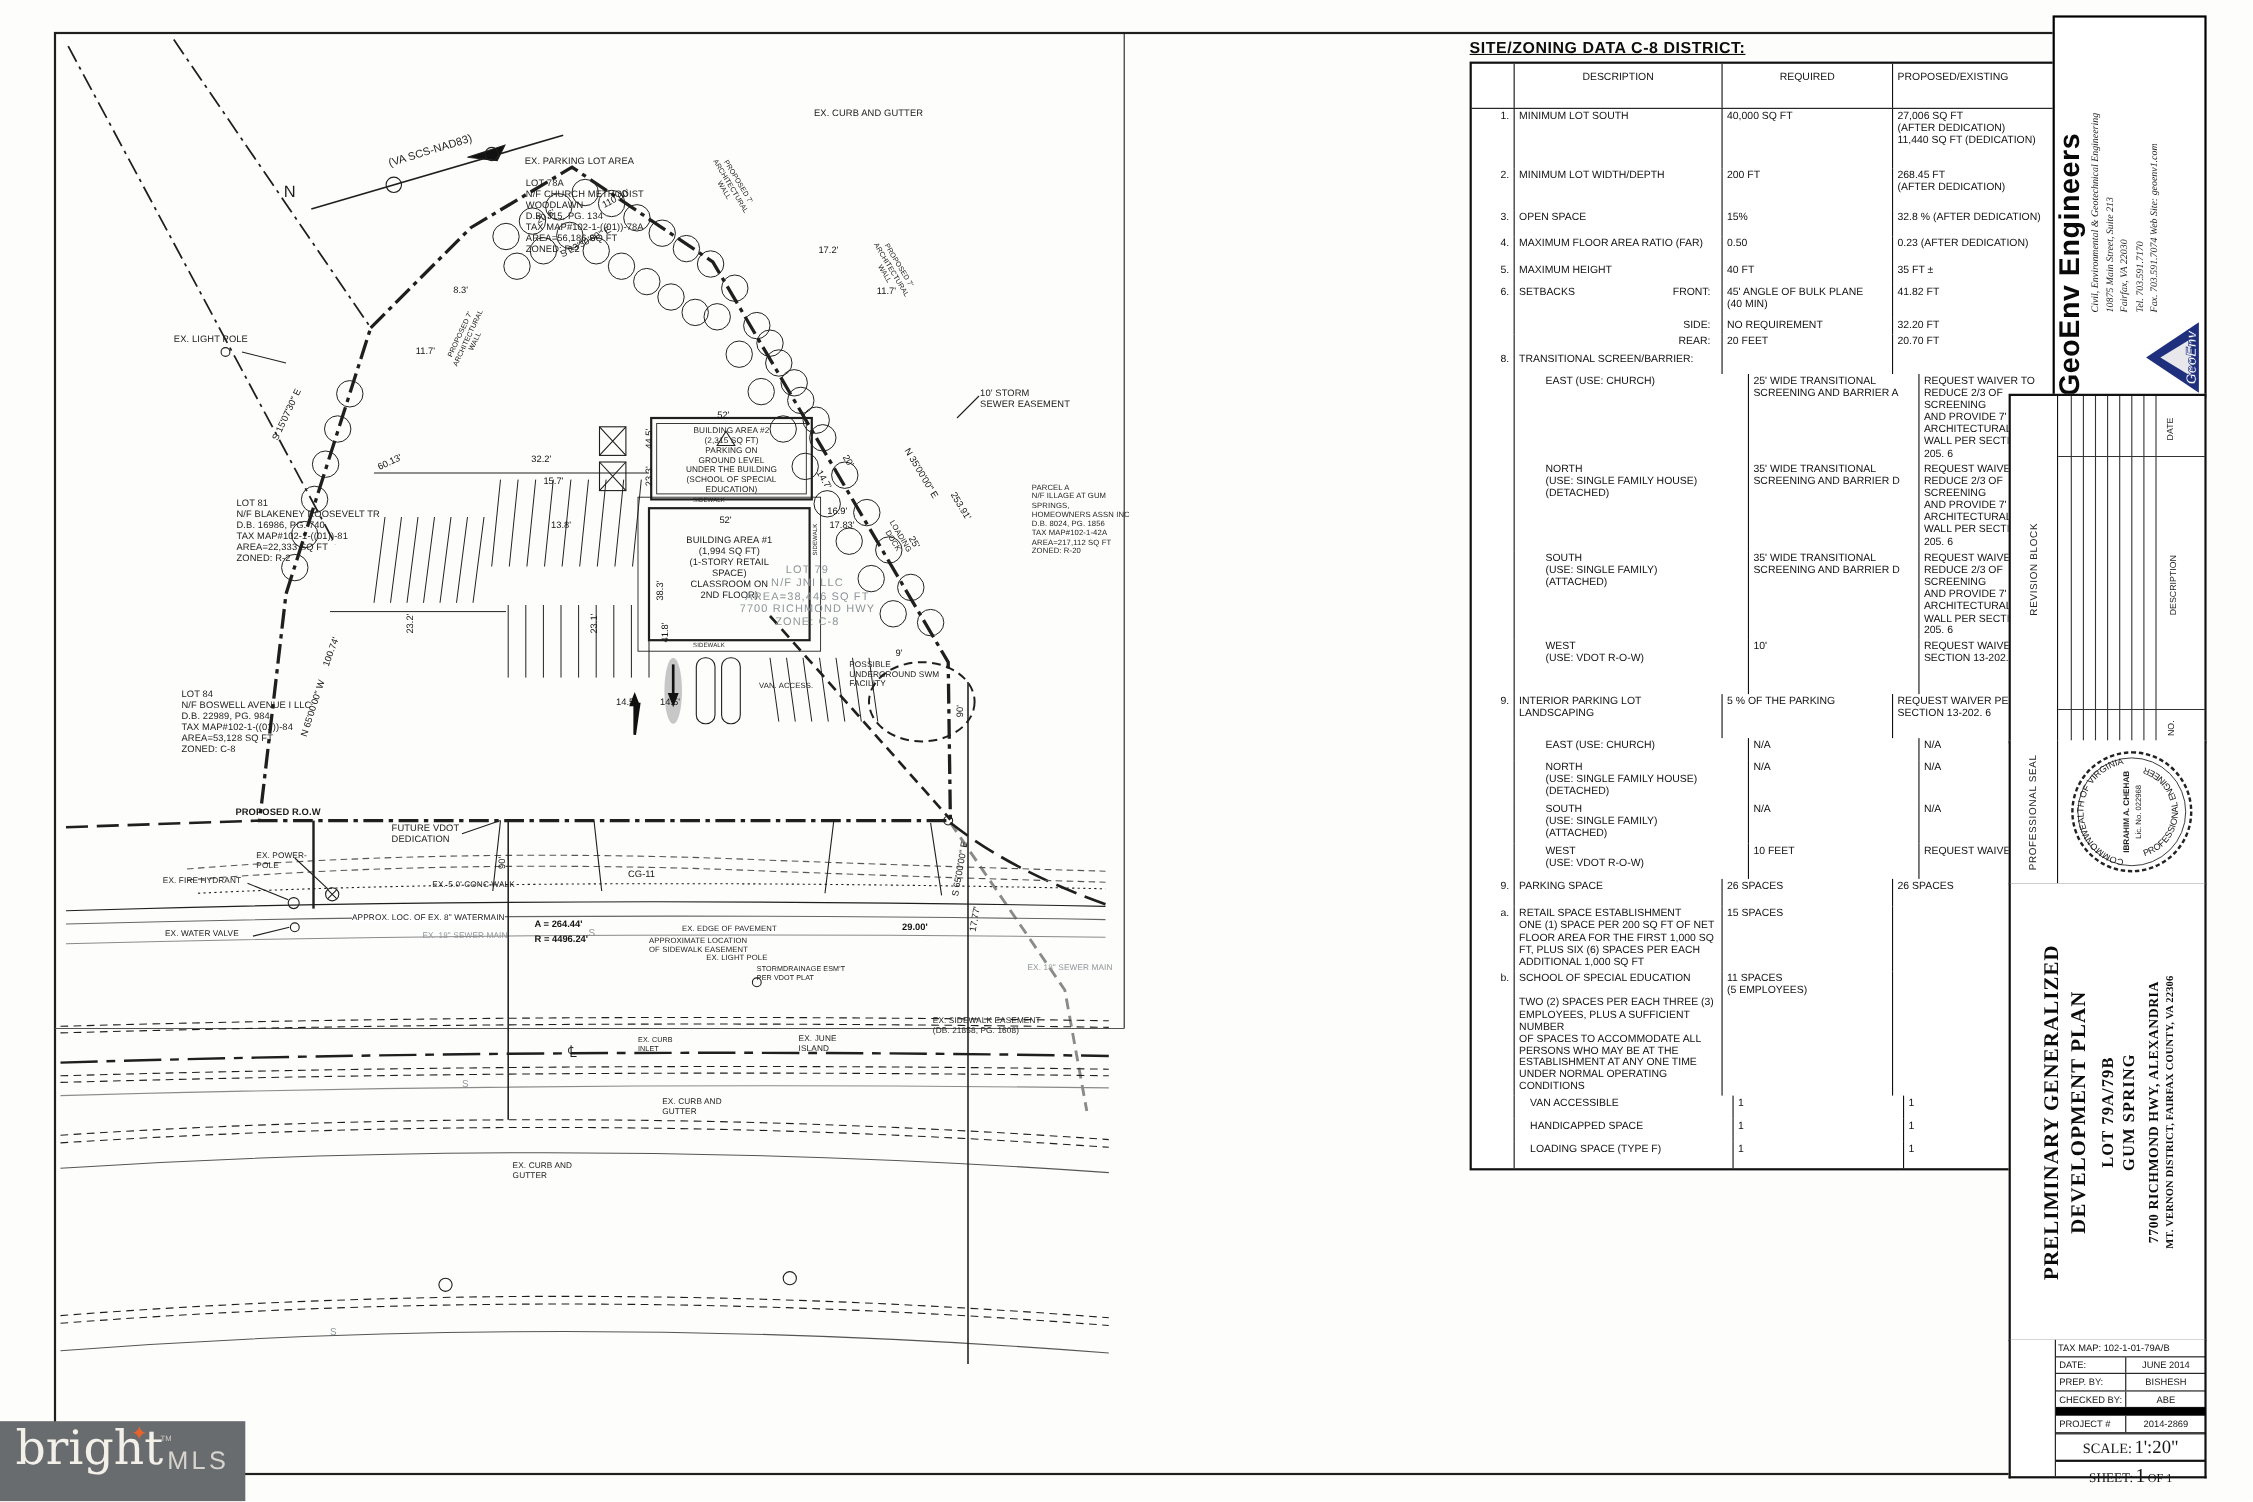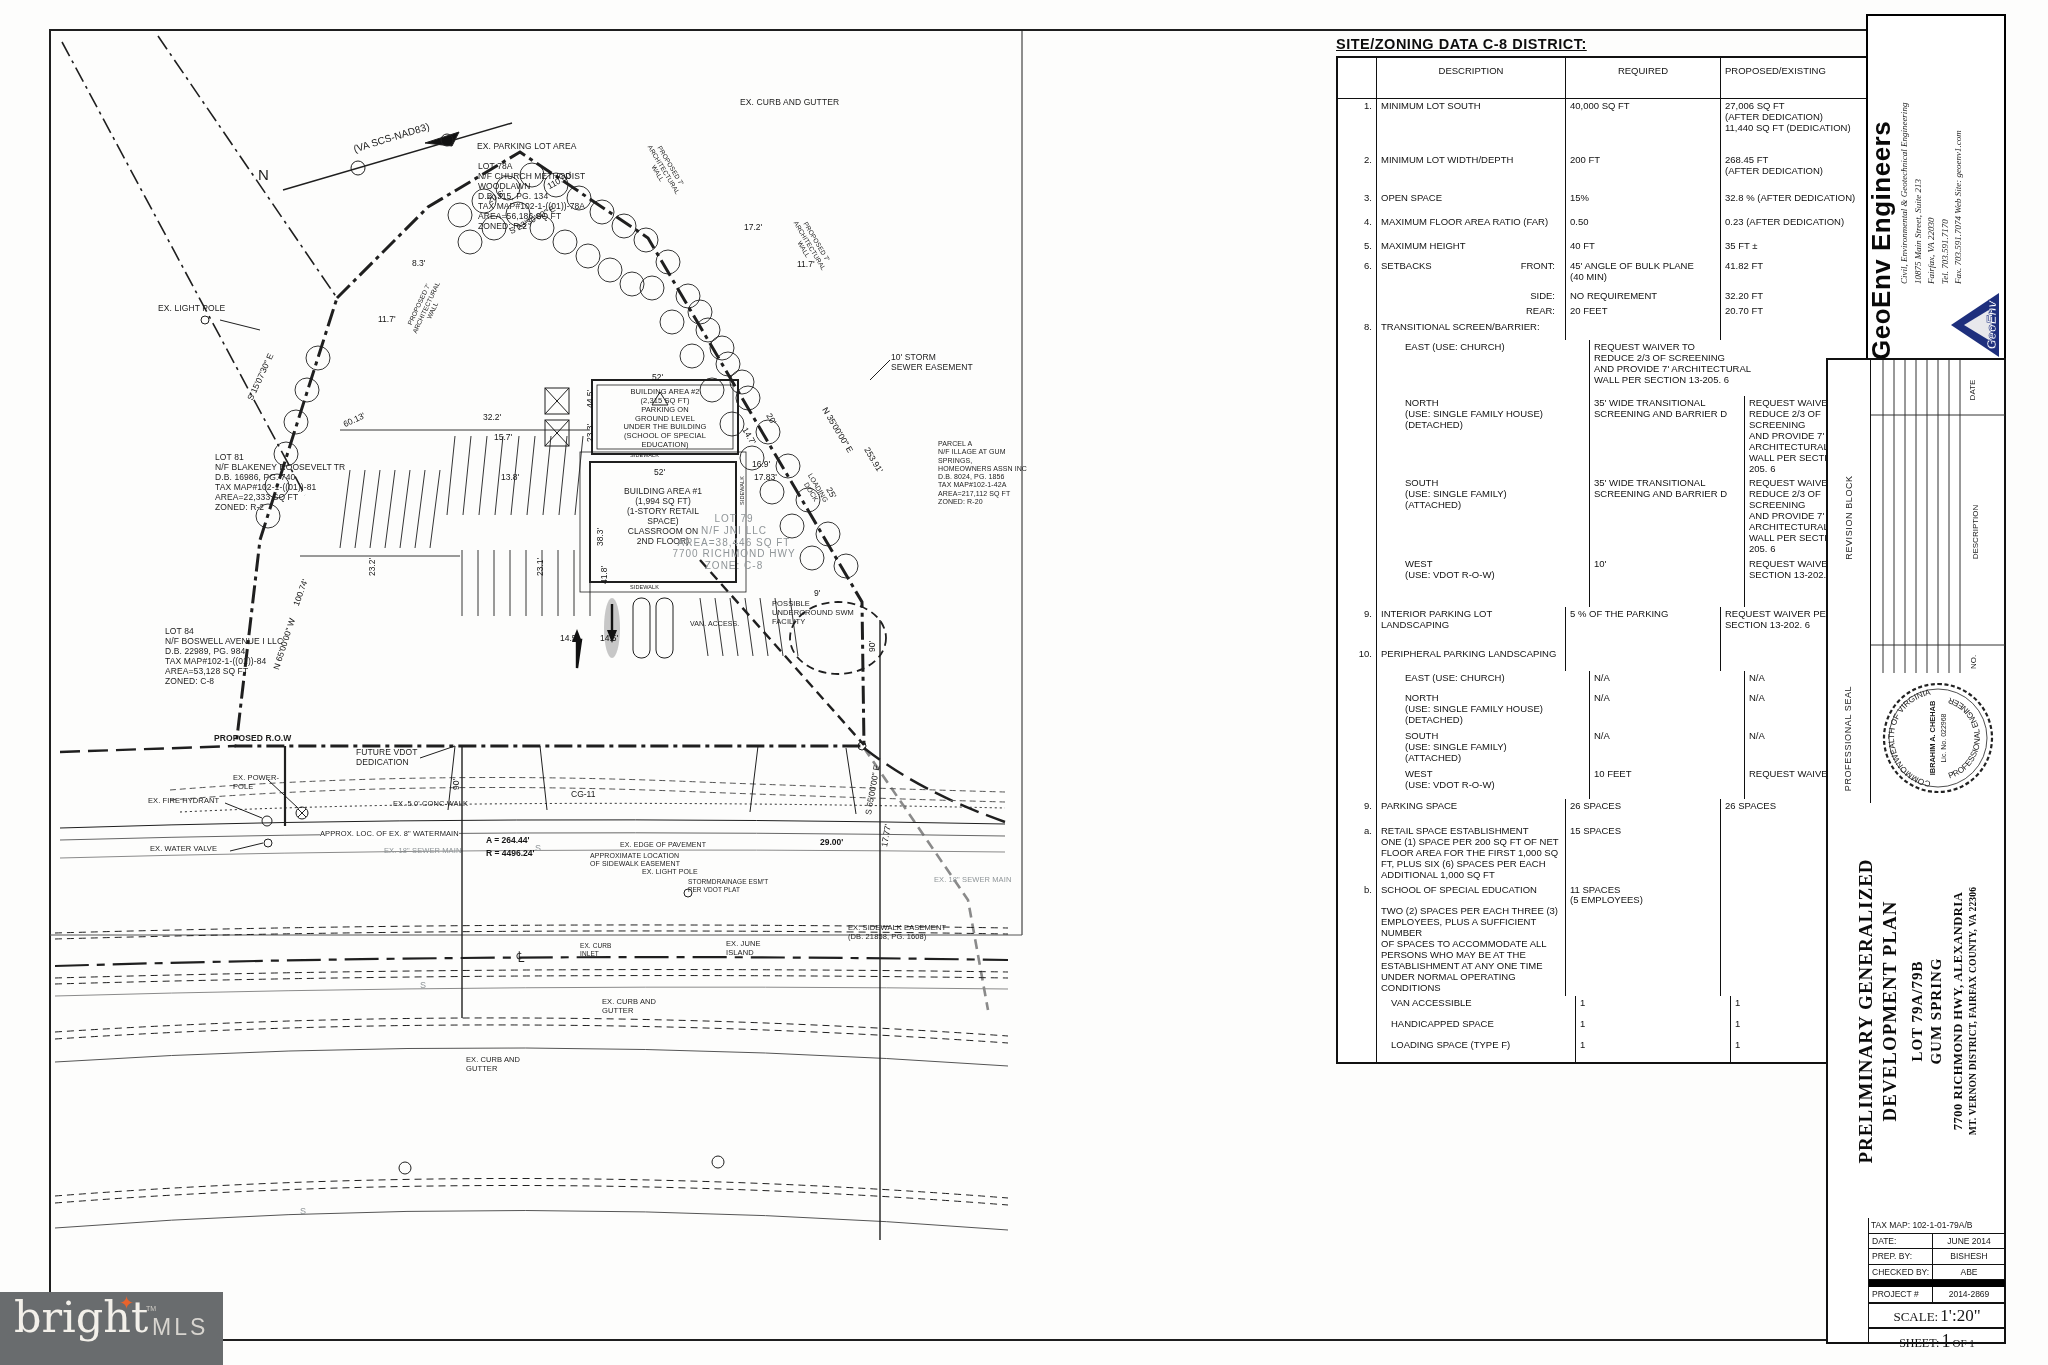--- a/index.html
+++ b/index.html
@@ -423,20 +423,22 @@
       </div>
     <div class="trow" style="min-height:20px">
         <div class="c0">8.</div>
         <div class="c1"><span>TRANSITIONAL SCREEN/BARRIER:</span><span class="sub"></span></div>
         <div class="c2"></div>
         <div class="c3"></div>
       </div>
     <div class="trow ind" style="min-height:56px">
         <div class="c0"></div>
         <div class="c1"><span>EAST (USE: CHURCH)</span><span class="sub"></span></div>
+        <div class="c2">25' WIDE TRANSITIONAL
+SCREENING AND BARRIER A</div>
         <div class="c3">REQUEST WAIVER TO
 REDUCE 2/3 OF SCREENING
 AND PROVIDE 7' ARCHITECTURAL
 WALL PER SECTION 13-205. 6</div>
       </div>
     <div class="trow ind" style="min-height:68px">
         <div class="c0"></div>
         <div class="c1"><span>NORTH
 (USE: SINGLE FAMILY HOUSE)
 (DETACHED)</span><span class="sub"></span></div>
@@ -466,26 +468,20 @@
         <div class="c2">10'</div>
         <div class="c3">REQUEST WAIVER PER
 SECTION 13-202. 6</div>
       </div>
     <div class="trow" style="min-height:40px">
         <div class="c0">9.</div>
         <div class="c1"><span>INTERIOR PARKING LOT LANDSCAPING</span><span class="sub"></span></div>
         <div class="c2">5 % OF THE PARKING</div>
         <div class="c3">REQUEST WAIVER PER
 SECTION 13-202. 6</div>
-      </div>
-    <div class="trow" style="min-height:24px">
-        <div class="c0">10.</div>
-        <div class="c1"><span>PERIPHERAL PARKING LANDSCAPING</span><span class="sub"></span></div>
-        <div class="c2"></div>
-        <div class="c3"></div>
       </div>
     <div class="trow ind" style="min-height:20px">
         <div class="c0"></div>
         <div class="c1"><span>EAST (USE: CHURCH)</span><span class="sub"></span></div>
         <div class="c2">N/A</div>
         <div class="c3">N/A</div>
       </div>
     <div class="trow ind" style="min-height:38px">
         <div class="c0"></div>
         <div class="c1"><span>NORTH

